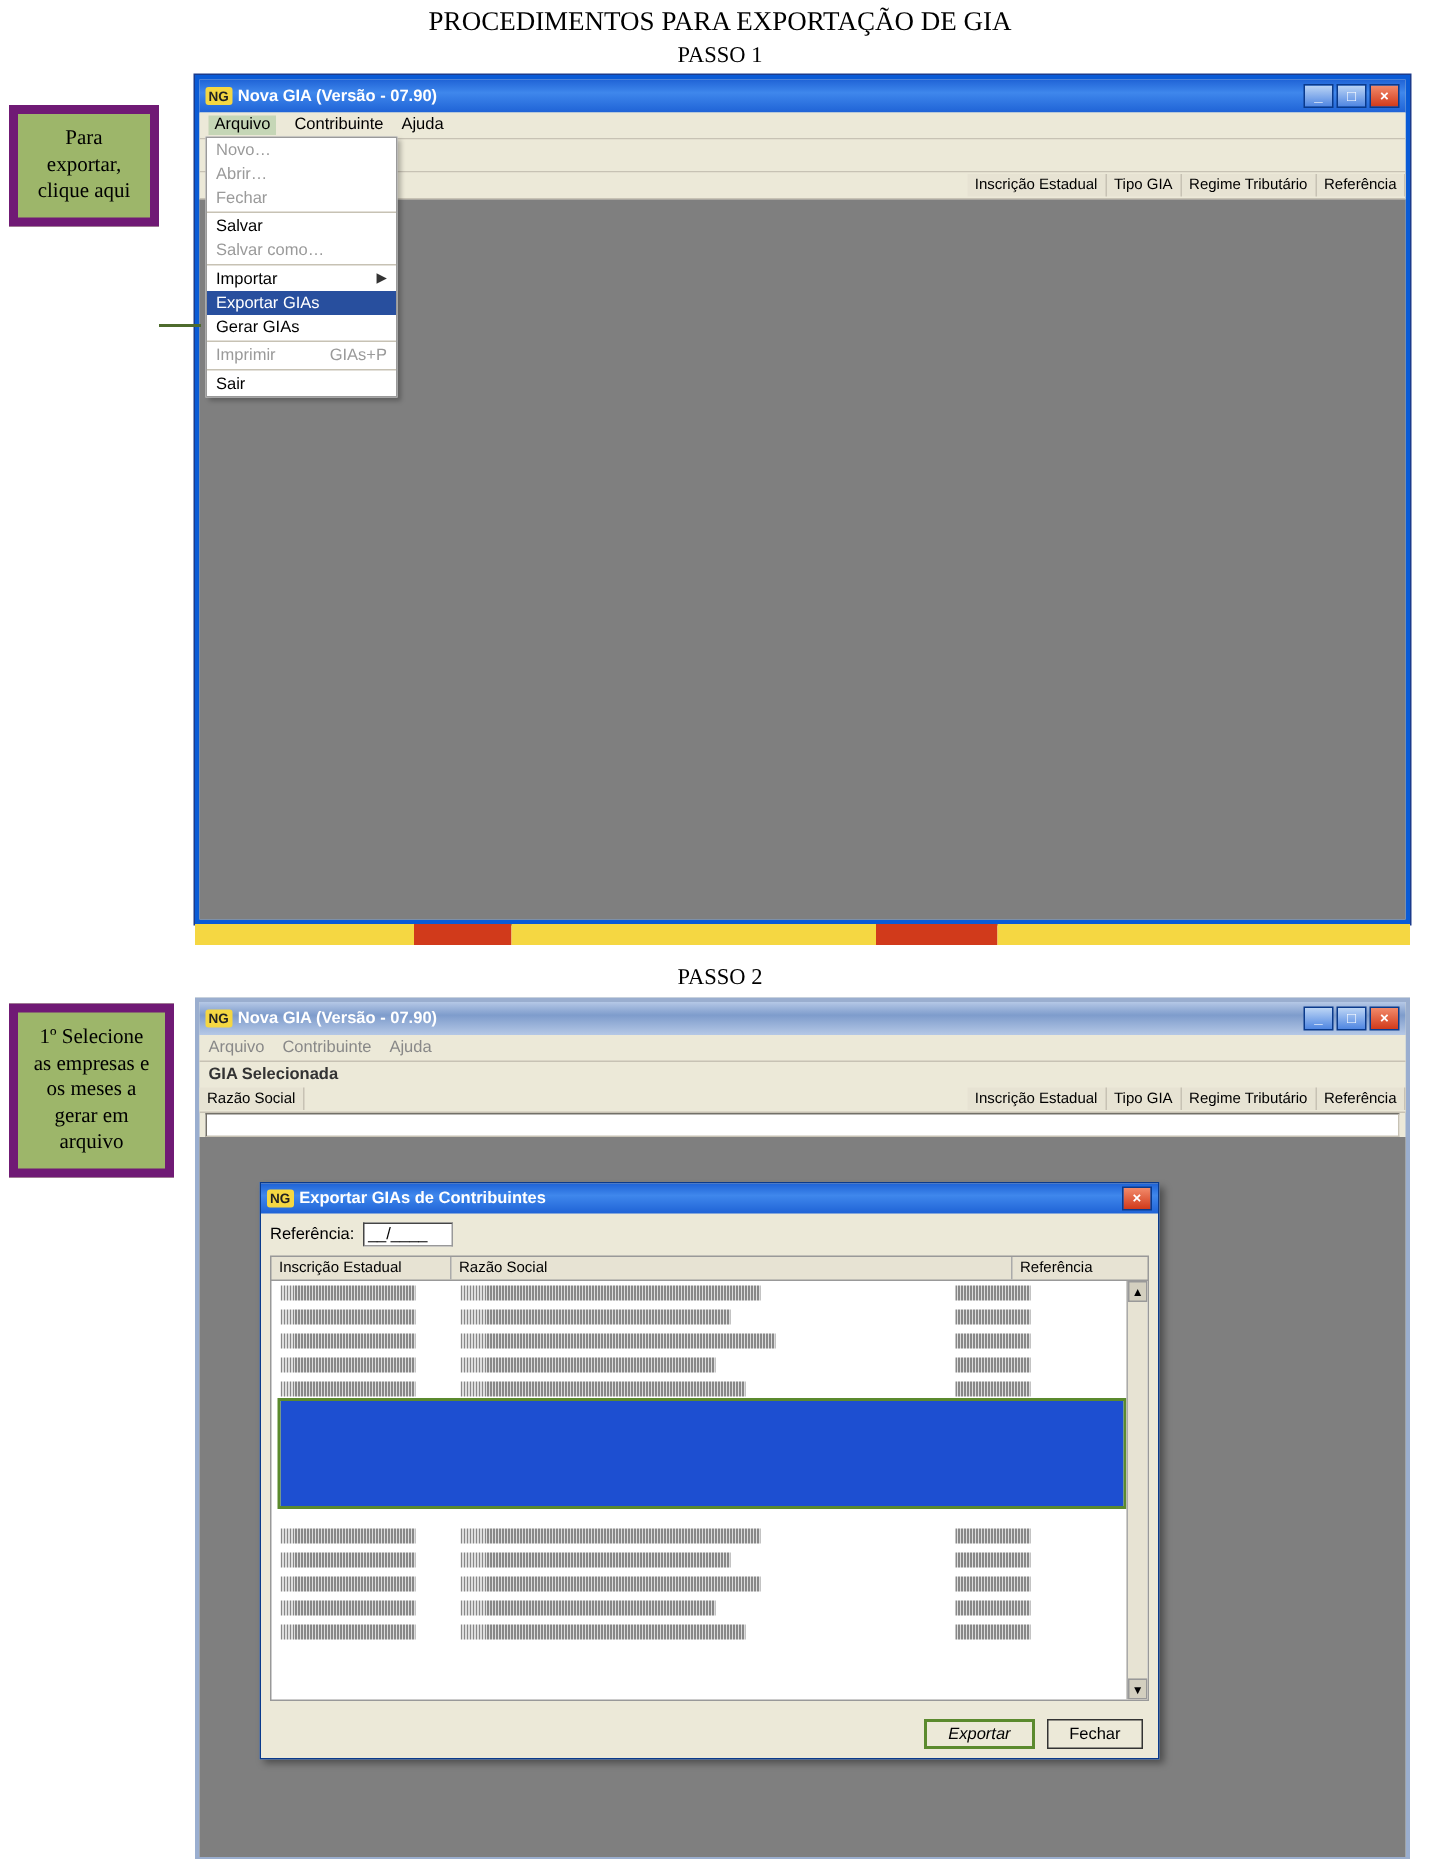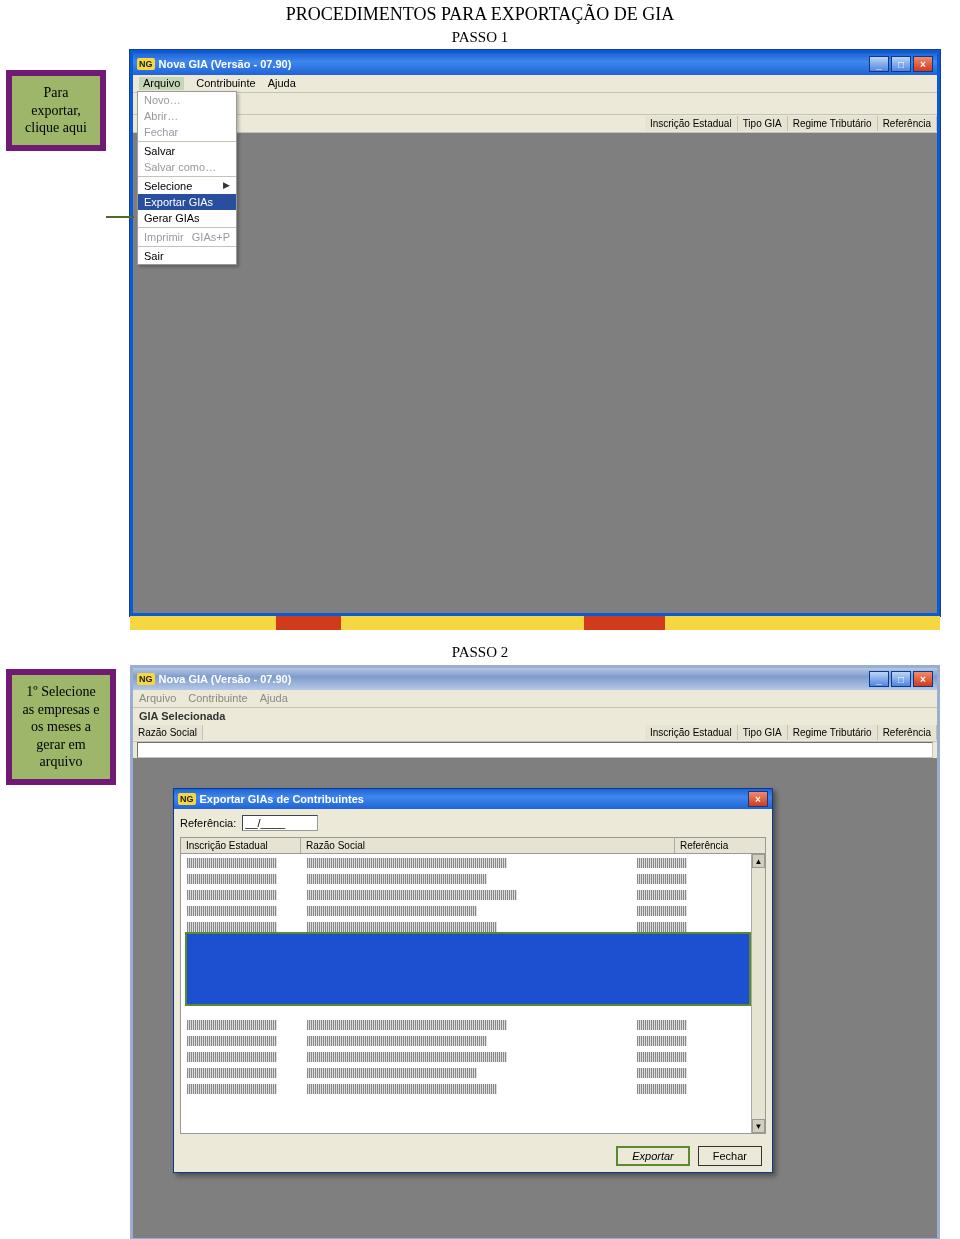--- a/index.html
+++ b/index.html
@@ -11,21 +11,21 @@
   .window { position: relative; margin: 0 20px 0 130px; border: 3px solid #0a5bd6; background: #ece9d8; box-shadow: 0 0 0 1px #1b3b8c; }
   .titlebar { background: linear-gradient(#1f63d6,#3f87ec 40%,#1f63d6); color: #fff; height: 22px; display: flex; align-items: center; padding: 0 4px; font-weight: bold; }
   .titlebar .ng-badge { background: #f5d742; color: #222; font-size: 9px; font-weight: bold; padding: 1px 2px; border-radius: 2px; margin-right: 4px; }
   .titlebar-spacer { flex: 1; }
   .tbtn { width: 20px; height: 16px; margin-left: 2px; border: 1px solid #0a3a8c; background: linear-gradient(#bcd5f5,#4f86e2); display: inline-flex; align-items: center; justify-content: center; font-size: 10px; color: #fff; }
   .tbtn.close { background: linear-gradient(#f28a6a,#d13a1b); }
   .menubar { background: #ece9d8; height: 18px; display: flex; gap: 12px; padding: 2px 6px; border-bottom: 1px solid #c7c2b4; font-size: 11px; }
   .menubar span.active { background: #c5d6b6; padding: 0 4px; }
   .menubar span.dim { color: #888; }
   .toolbar-strip { height: 22px; background: #ece9d8; border-bottom: 1px solid #c7c2b4; }
-  .dropdown { position: absolute; left: 4px; top: 38px; width: 100px; background: #fff; border: 1px solid #9a9a9a; box-shadow: 2px 2px 3px rgba(0,0,0,.25); z-index: 20; }
+  .dropdown { position: absolute; left: 4px; top: 38px; width: 128px; background: #fff; border: 1px solid #9a9a9a; box-shadow: 2px 2px 3px rgba(0,0,0,.25); z-index: 20; }
   .dropdown .sep { border-top: 1px solid #c7c2b4; margin: 1px 0; }
   .dropdown .mi { padding: 2px 6px; font-size: 11px; display: flex; justify-content: space-between; }
   .dropdown .mi.disabled { color: #9a9a9a; }
   .dropdown .mi.hl { background: #284f9e; color: #fff; }
   .dropdown .arrow { font-size: 9px; color: #333; }
   .columns-strip { height: 18px; background: #ece9d8; display: flex; align-items: center; border-bottom: 1px solid #c7c2b4; font-size: 10px; }
   .columns-strip .col { padding: 2px 5px; border-right: 1px solid #c7c2b4; background: #e7e3d3; }
   .columns-strip .spacer { flex: 1; }
   .client-gray { background: #7f7f7f; height: 480px; }
   .section-1 { position: relative; }
@@ -35,21 +35,21 @@
   .window2 .titlebar { background: linear-gradient(#b5c8e6,#7e9ccc 40%,#b5c8e6); color: #fff; }
   .window2 .menubar span { color: #888; }
   .sub-label { padding: 2px 6px; font-size: 11px; font-weight: bold; color: #333; background: #ece9d8; }
   .row-strip { height: 16px; background: #fff; border: 1px inset #c7c2b4; margin: 0 4px; }
   .client-gray2 { background: #7f7f7f; height: 480px; position: relative; }
   .dialog { position: absolute; left: 40px; top: 30px; width: 600px; border: 1px solid #0a3a8c; background: #ece9d8; box-shadow: 3px 3px 5px rgba(0,0,0,.4); }
   .dialog .dtitle { background: linear-gradient(#1f63d6,#3f87ec 40%,#1f63d6); color: #fff; height: 20px; display: flex; align-items: center; padding: 0 4px; font-weight: bold; }
   .dialog .dtitle .ng-badge { background: #f5d742; color: #222; font-size: 9px; font-weight: bold; padding: 1px 2px; border-radius: 2px; margin-right: 4px; }
   .dialog .dtitle-spacer { flex: 1; }
   .dialog .ref-row { padding: 6px; font-size: 11px; display: flex; align-items: center; gap: 6px; }
-  .dialog .ref-row input { width: 76px; font-size: 11px; border: 1px inset #999; padding: 1px 2px; background: #fff; }
+  .dialog .ref-row input { width: 60px; font-size: 11px; border: 1px inset #999; padding: 1px 2px; background: #fff; }
   .dialog .grid-head { display: flex; margin: 0 6px; background: #e7e3d3; border: 1px solid #999; font-size: 10px; }
   .dialog .grid-head .gh { padding: 2px 5px; border-right: 1px solid #aaa; }
   .dialog .grid-head .gh:last-child { border-right: none; }
   .dialog .grid-body { margin: 0 6px 6px; border: 1px solid #999; border-top: none; height: 280px; background: #fff; overflow: hidden; position: relative; }
   .dialog .grid-body .redact { height: 14px; margin: 2px 0; }
   .dialog .grid-body .redact span { display: inline-block; height: 10px; background: repeating-linear-gradient(90deg,#888,#888 1px,#ddd 1px,#ddd 2px); vertical-align: middle; }
   .dialog .grid-body .sel-box { position:absolute; left:4px; right:14px; border:2px solid #5b8a2e; height: 74px; top: 78px; }
   .dialog .grid-body .sel { position:absolute; left:6px; right:16px; background:#1d4fd1; height: 70px; top: 80px; }
   .dialog .grid-body .scroll { position: absolute; right: 0; top: 0; bottom: 0; width: 14px; background: #e7e3d3; border-left: 1px solid #aaa; display: flex; flex-direction: column; justify-content: space-between; }
   .dialog .grid-body .scroll .sbtn { height: 14px; background: #d3cfbf; border: 1px solid #999; font-size: 8px; display: flex; align-items: center; justify-content: center; }
@@ -95,21 +95,21 @@
 
     <div class="dropdown">
       <div class="mi disabled">Novo…</div>
       <div class="mi disabled">Abrir…</div>
       <div class="mi disabled">Fechar</div>
       <div class="sep"></div>
       <div class="mi">Salvar</div>
       <div class="mi disabled">Salvar como…</div>
       <div class="sep"></div>
       <div class="mi">
-          <span>Selecione</span>
+          <span>Importar</span>
           <span class="arrow">▶</span>
         </div>
       <div class="mi hl">Exportar GIAs</div>
       <div class="mi">Gerar GIAs</div>
       <div class="sep"></div>
       <div class="mi disabled">
           <span>Imprimir</span>
           <span>GIAs+P</span>
         </div>
       <div class="sep"></div>

